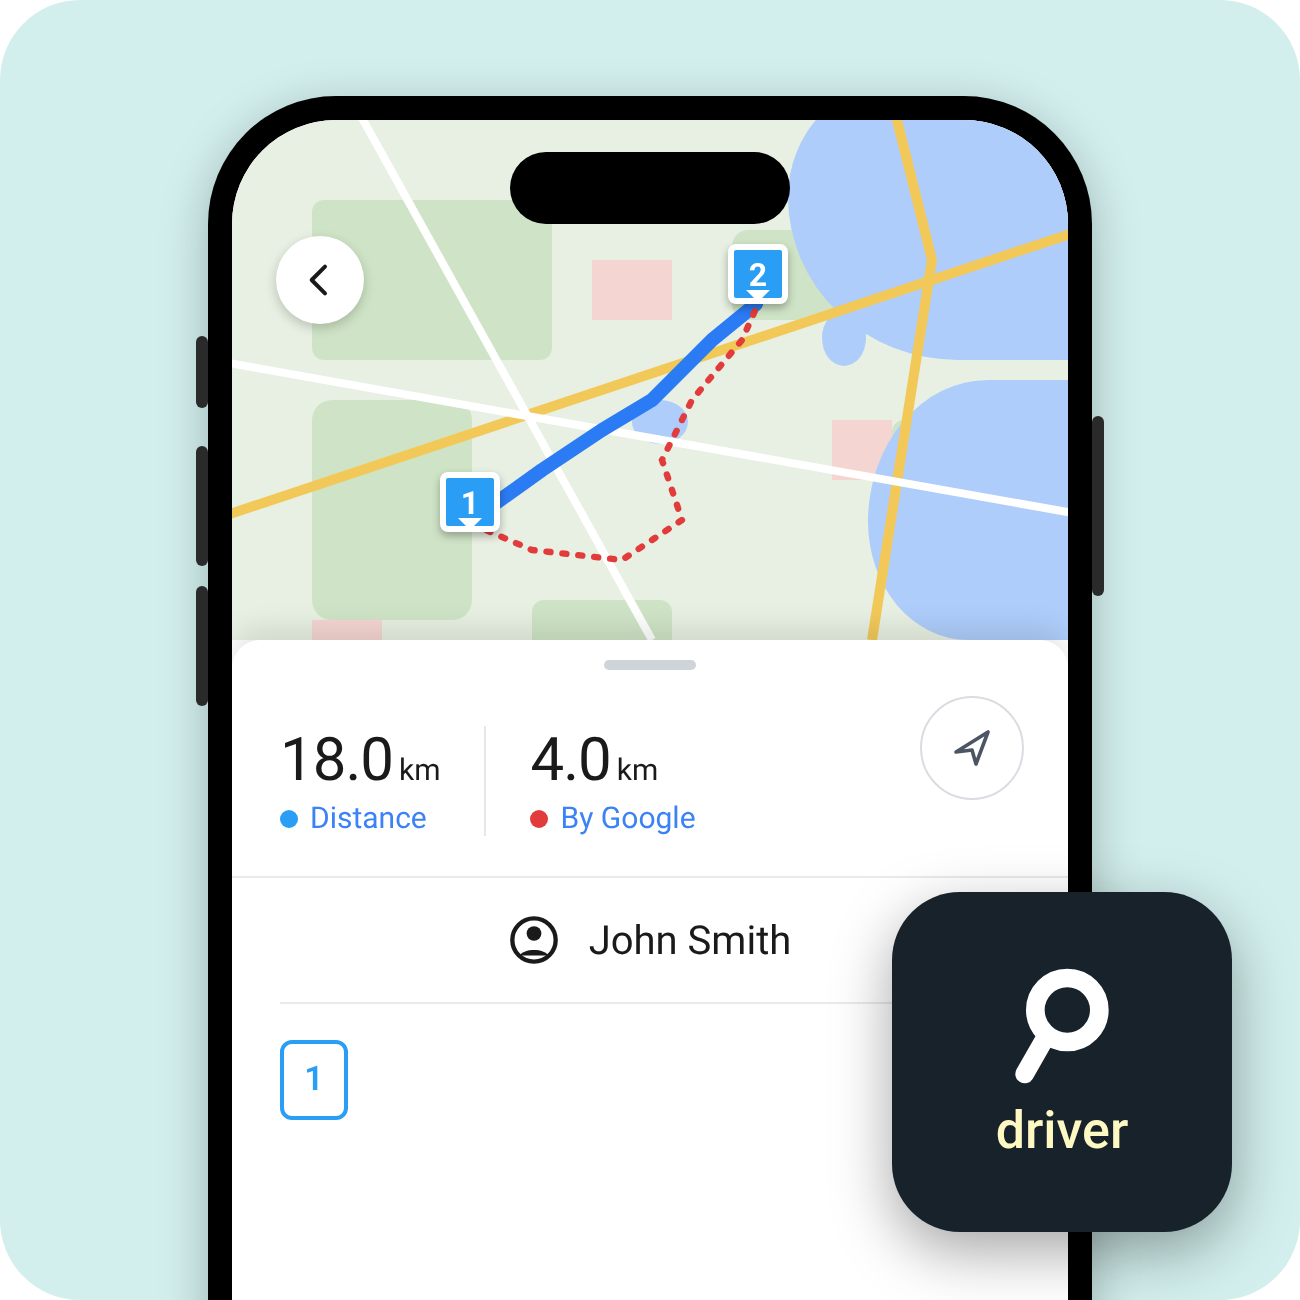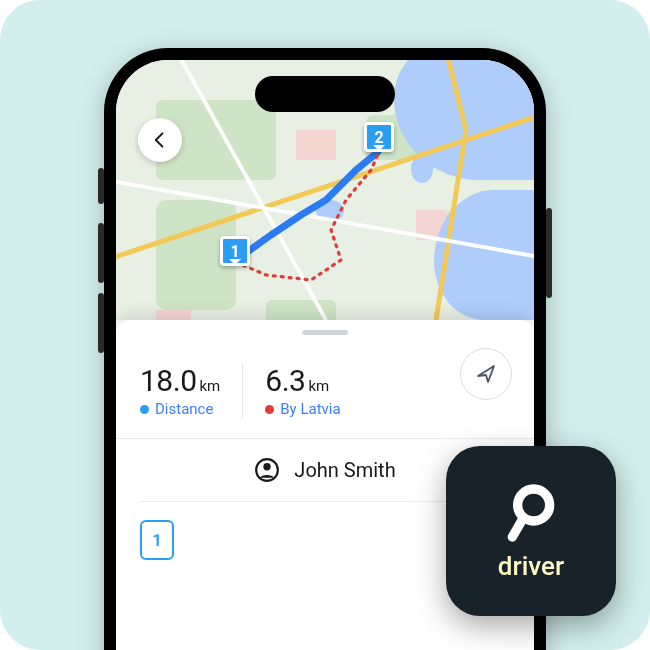--- a/index.html
+++ b/index.html
@@ -191,24 +191,24 @@
 
         <div class="stats">
           <div class="stat">
             <div><span class="val">18.0</span><span class="unit">km</span></div>
             <div class="lbl">
                 <span class="dot" style="background:#2a9df4"></span>
                 <span>Distance</span>
               </div>
           </div>
           <div class="stat">
-            <div><span class="val">6.3</span><span class="unit">km</span></div>
+            <div><span class="val">4.0</span><span class="unit">km</span></div>
             <div class="lbl">
                 <span class="dot" style="background:#e23b3b"></span>
-                <span>By Latvia</span>
+                <span>By Google</span>
               </div>
           </div>
         </div>
 
         <div class="nav-circ">
           <svg width="24" height="24" viewBox="0 0 24 24">
               <path d="M4 14 L20 4 L14 20 L12 13 Z" fill="none" stroke="#4b5563" stroke-width="1.8" stroke-linejoin="round"></path>
             </svg>
         </div>
 

